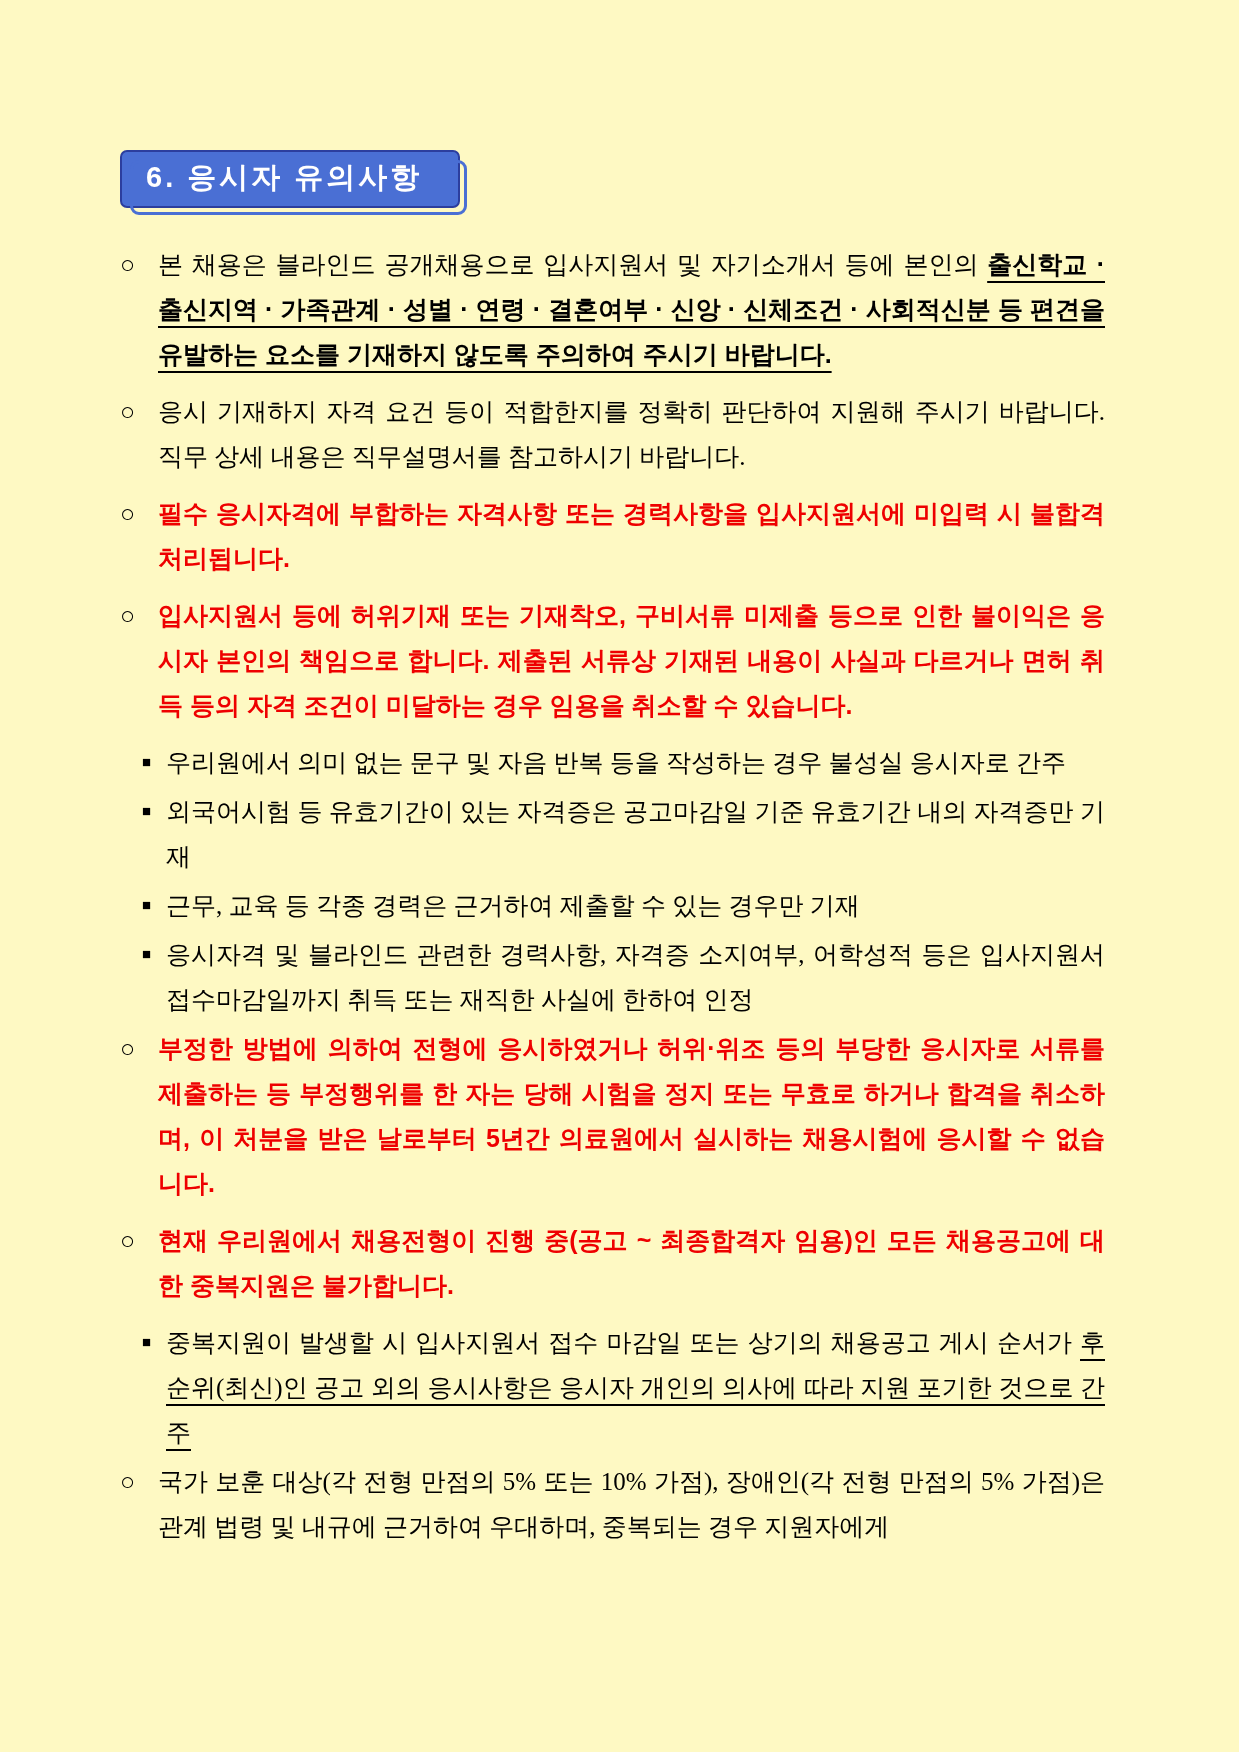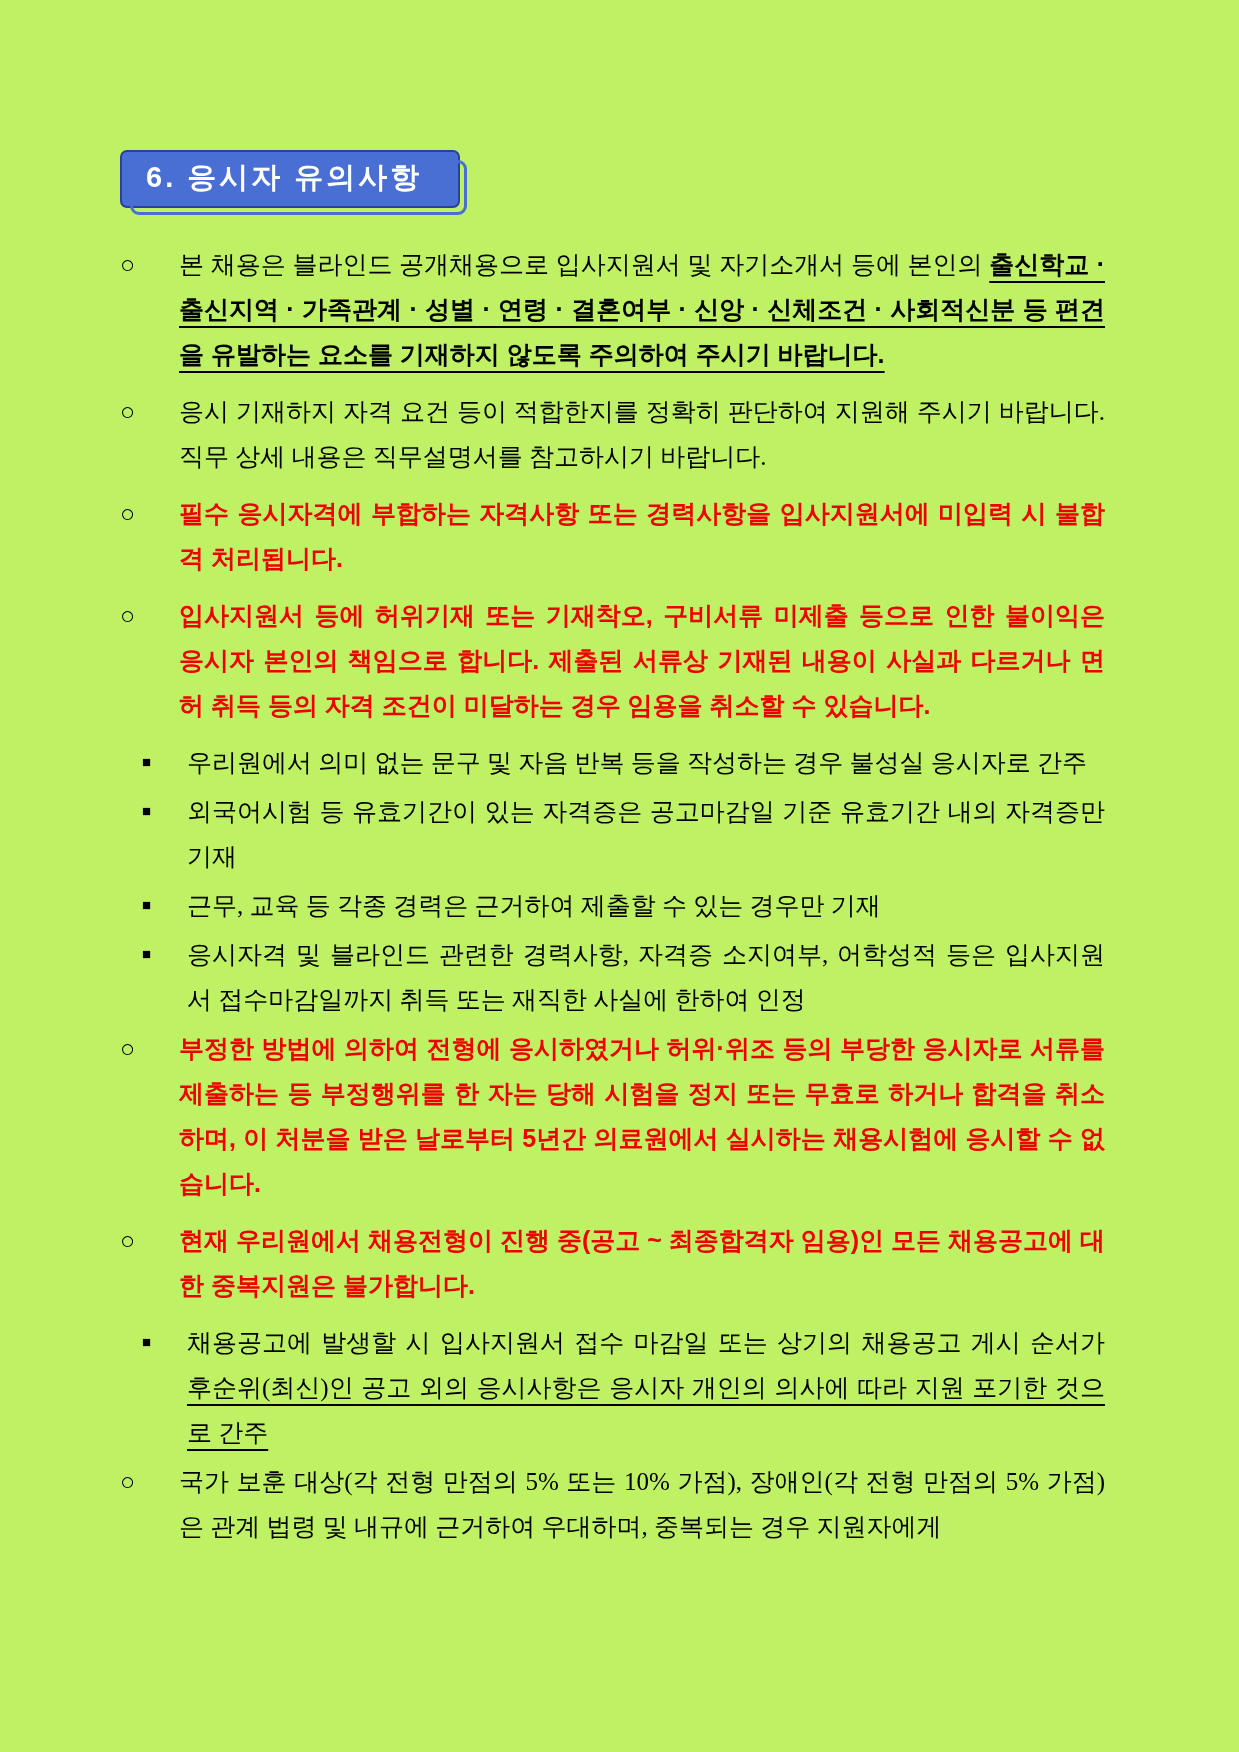--- a/index.html
+++ b/index.html
@@ -11,21 +11,21 @@
   *{margin:0;padding:0;box-sizing:border-box;}
   html,body{background:#ffffff;}
   body{
     width:1239px;height:1752px;
     position:relative;
     overflow:hidden;
     font-family:"Liberation Serif","DejaVu Serif",serif;
     color:var(--ink);
   }
   .page{
-    position:absolute;left:0;top:0;width:1239px;height:1752px;background:#bef264;
+    position:absolute;left:0;top:0;width:1239px;height:1752px;background:#fef9c3;
   }
   .content{
     position:absolute;left:120px;top:150px;width:985px;
   }
   
   .title-box{
     position:relative;
     display:inline-block;
     background:var(--blue-fill);
     border:2px solid var(--blue-dark);
@@ -70,21 +70,20 @@
     margin-bottom:4px;
   }
   .item.level2 .marker{
     width:24px;
     font-size:15px;
   }
   .item .text{
     flex:1;
     text-align:justify;
     text-justify:inter-word;
-    margin-left:21px;
   }
   .run.normal{}
   .run.bold-underline{
     font-weight:bold;
     font-family:"Liberation Sans","DejaVu Sans",sans-serif;
     text-decoration:underline;
     text-underline-offset:8px;
     text-decoration-thickness:2px;
   }
   .run.underline{
@@ -144,21 +143,21 @@
         <div class="item level1">
           <span class="marker">○</span>
           <span class="text"><span class="run red-bold">부정한 방법에 의하여 전형에 응시하였거나 허위·위조 등의 부당한 응시자로 서류를 제출하는 등 부정행위를 한 자는 당해 시험을 정지 또는 무효로 하거나 합격을 취소하며, 이 처분을 받은 날로부터 5년간 의료원에서 실시하는 채용시험에 응시할 수 없습니다.</span></span>
         </div>
         <div class="item level1">
           <span class="marker">○</span>
           <span class="text"><span class="run red-bold">현재 우리원에서 채용전형이 진행 중(공고 ~ 최종합격자 임용)인 모든 채용공고에 대한 중복지원은 불가합니다.</span></span>
         </div>
         <div class="item level2">
           <span class="marker">■</span>
-          <span class="text"><span class="run normal">채용공고에 발생할 시 입사지원서 접수 마감일 또는 상기의 채용공고 게시 순서가 </span><span class="run underline">후순위(최신)인 공고 외의 응시사항은 응시자 개인의 의사에 따라 지원 포기한 것으로 간주</span></span>
+          <span class="text"><span class="run normal">중복지원이 발생할 시 입사지원서 접수 마감일 또는 상기의 채용공고 게시 순서가 </span><span class="run underline">후순위(최신)인 공고 외의 응시사항은 응시자 개인의 의사에 따라 지원 포기한 것으로 간주</span></span>
         </div>
         <div class="item level1">
           <span class="marker">○</span>
           <span class="text"><span class="run normal">국가 보훈 대상(각 전형 만점의 5% 또는 10% 가점), 장애인(각 전형 만점의 5% 가점)은 관계 법령 및 내규에 근거하여 우대하며, 중복되는 경우 지원자에게</span></span>
         </div>
       </div>
 
   </div>
 </div>
 

